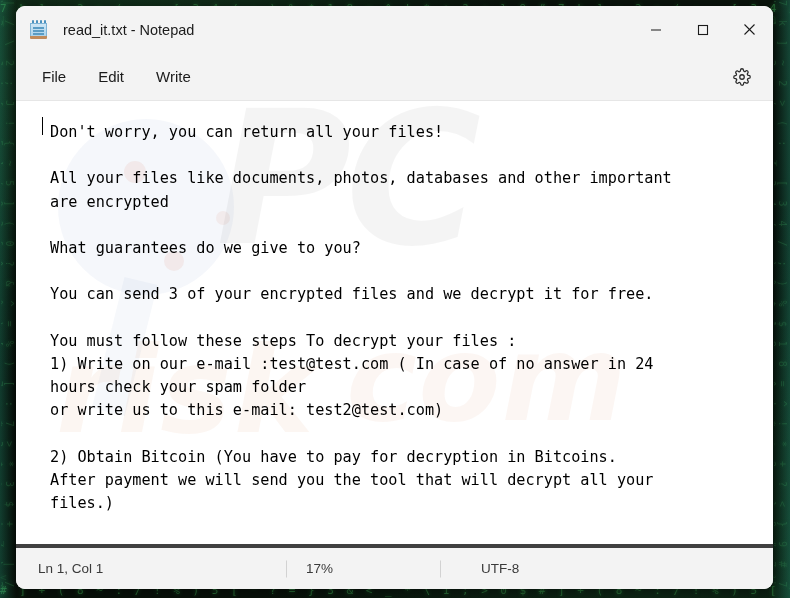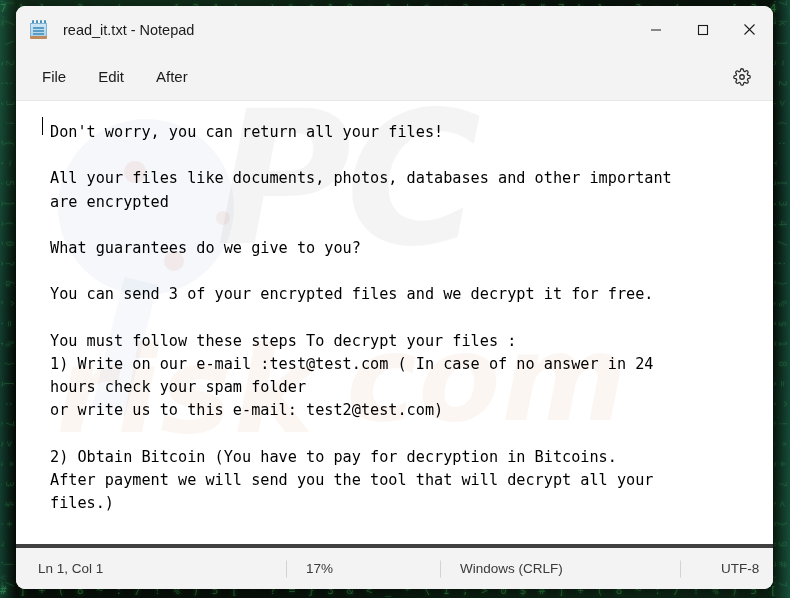--- a/index.html
+++ b/index.html
@@ -362,21 +362,21 @@
           <line x1="1.5" y1="1.5" x2="11.5" y2="11.5" stroke="currentColor" stroke-width="1.1"></line>
           <line x1="11.5" y1="1.5" x2="1.5" y2="11.5" stroke="currentColor" stroke-width="1.1"></line>
         </svg>
       </div>
     </div>
   </div>
 
   <div id="menu-bar">
     <div class="menu-item">File</div>
     <div class="menu-item">Edit</div>
-    <div class="menu-item">After</div>
+    <div class="menu-item">Write</div>
     <div id="settings-gear">
       <svg width="18" height="18" viewBox="0 0 24 24" fill="none" stroke="currentColor" stroke-width="1.7" aria-hidden="true">
         <circle cx="12" cy="12" r="3"></circle>
         <path d="M19.4 15a1.6 1.6 0 0 0 .32 1.76l.06.06a2 2 0 1 1-2.83 2.83l-.06-.06a1.6 1.6 0 0 0-1.76-.32 1.6 1.6 0 0 0-.97 1.47V21a2 2 0 1 1-4 0v-.1a1.6 1.6 0 0 0-1.05-1.47 1.6 1.6 0 0 0-1.76.32l-.06.06a2 2 0 1 1-2.83-2.83l.06-.06a1.6 1.6 0 0 0 .32-1.76 1.6 1.6 0 0 0-1.47-.97H3a2 2 0 1 1 0-4h.1a1.6 1.6 0 0 0 1.47-1.05 1.6 1.6 0 0 0-.32-1.76l-.06-.06a2 2 0 1 1 2.83-2.83l.06.06a1.6 1.6 0 0 0 1.76.32H9a1.6 1.6 0 0 0 .97-1.47V3a2 2 0 1 1 4 0v.1a1.6 1.6 0 0 0 .97 1.47 1.6 1.6 0 0 0 1.76-.32l.06-.06a2 2 0 1 1 2.83 2.83l-.06.06a1.6 1.6 0 0 0-.32 1.76V9a1.6 1.6 0 0 0 1.47.97H21a2 2 0 1 1 0 4h-.1a1.6 1.6 0 0 0-1.5.97z"></path>
       </svg>
     </div>
   </div>
 
   <div id="text-area">
     <div id="watermarks">
@@ -405,17 +405,16 @@
 or write us to this e-mail: test2@test.com)
 
 2) Obtain Bitcoin (You have to pay for decryption in Bitcoins.
 After payment we will send you the tool that will decrypt all your
 files.)</pre>
   </div>
 
   <div id="status-bar">
     <div class="status-cell" id="st-ln">Ln 1, Col 1</div>
     <div class="status-cell sep" id="st-zoom">17%</div>
-    <div class="status-cell sep" id="st-eol">Windows (CRLF)</div>
     <div class="status-cell sep" id="st-enc">UTF-8</div>
   </div>
 
 </div>
 
 </body></html>

